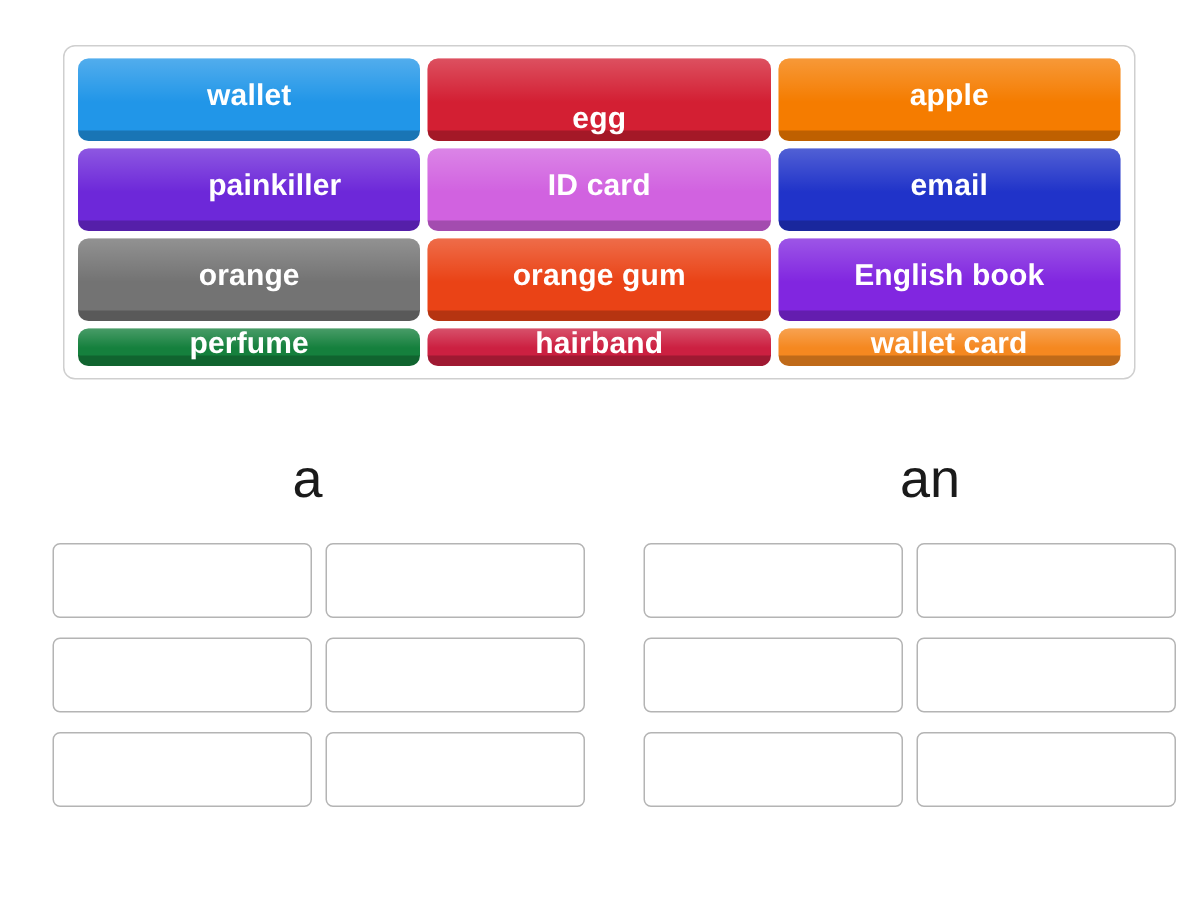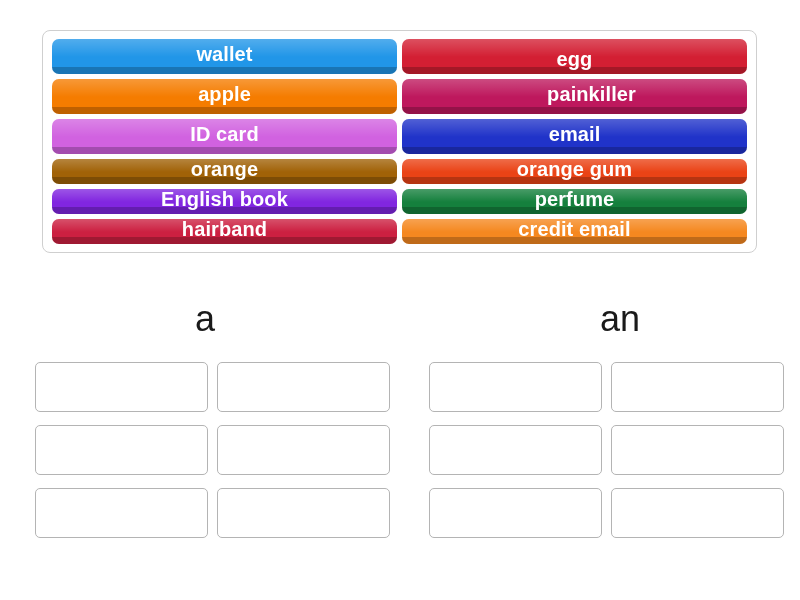--- a/index.html
+++ b/index.html
@@ -18,21 +18,21 @@
     left: 42px; top: 30px;
     width: 715px; height: 223px;
     box-sizing: border-box;
     background: #ffffff;
     border: 1px solid #cfcfcf;
     border-radius: 8px;
     padding: 8px 9px;
   }
   .tile-grid {
     display: grid;
-    grid-template-columns: repeat(2, 1fr);
+    grid-template-columns: repeat(3, 1fr);
     grid-template-rows: repeat(3, 1fr);
     gap: 5px 5px;
     width: 100%; height: 100%;
   }
   .tile {
     position: relative;
     border-radius: 7px;
     display: flex;
     align-items: center;
     justify-content: center;
@@ -120,46 +120,46 @@
     <div class="tile-grid" id="tile-grid">
         <div class="tile" style="background: rgb(33, 150, 232);">
           <span class="tile-label">wallet</span>
         </div>
         <div class="tile" style="background: rgb(211, 31, 51); align-items: flex-end;">
           <span class="tile-label">egg</span>
         </div>
         <div class="tile" style="background: rgb(245, 124, 0);">
           <span class="tile-label">apple</span>
         </div>
-        <div class="tile" style="background: #be185d; padding-left: 38px;">
+        <div class="tile" style="background: #6d28d9; padding-left: 38px;">
           <span class="tile-label">painkiller</span>
         </div>
         <div class="tile" style="background: rgb(209, 98, 224);">
           <span class="tile-label">ID card</span>
         </div>
         <div class="tile" style="background: rgb(32, 51, 201);">
           <span class="tile-label">email</span>
         </div>
-        <div class="tile" style="background: #a16207;">
+        <div class="tile" style="background: #737373;">
           <span class="tile-label">orange</span>
         </div>
         <div class="tile" style="background: rgb(234, 67, 22);">
           <span class="tile-label">orange gum</span>
         </div>
         <div class="tile" style="background: rgb(129, 38, 224);">
           <span class="tile-label">English book</span>
         </div>
         <div class="tile" style="background: #15803d;">
           <span class="tile-label">perfume</span>
         </div>
         <div class="tile" style="background: rgb(204, 32, 65);">
           <span class="tile-label">hairband</span>
         </div>
         <div class="tile" style="background: rgb(245, 136, 32);">
-          <span class="tile-label">credit email</span>
+          <span class="tile-label">wallet card</span>
         </div>
       </div>
   </div>
 
   <div class="category-row">
     <div class="category-title col-a">a</div>
     <div class="category-title col-an">an</div>
   </div>
 
   <div class="dropzone-group col-a" id="dz-a">

